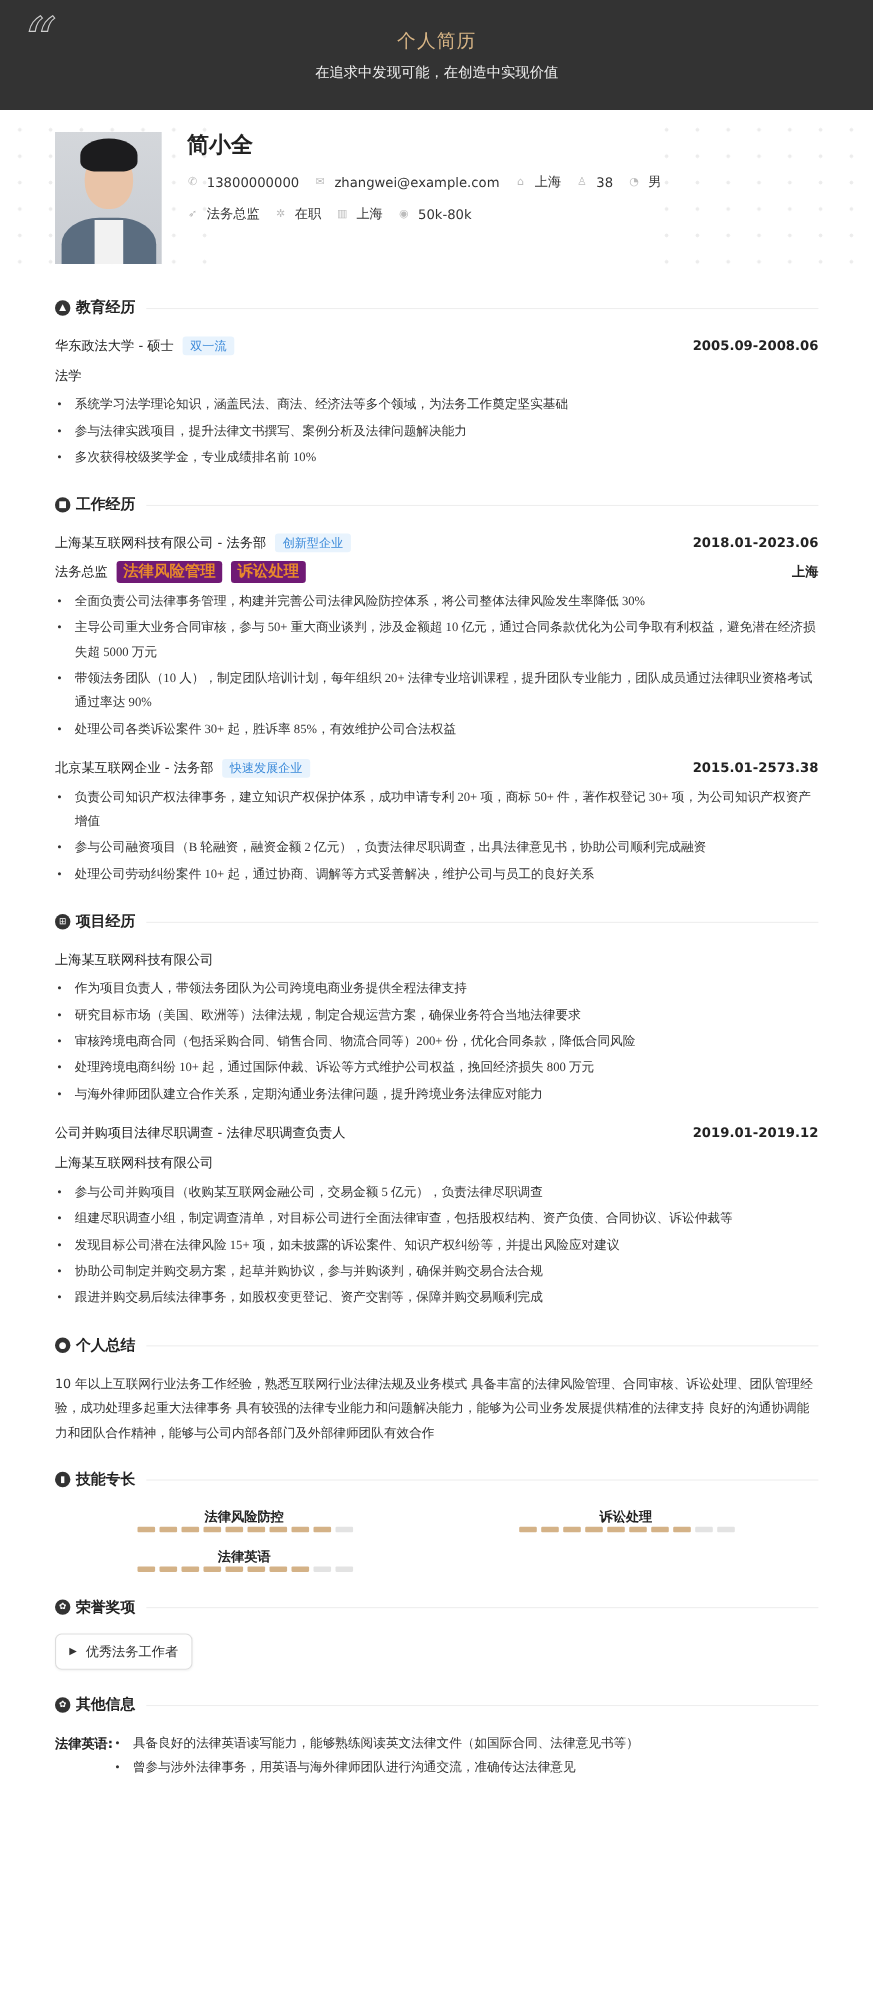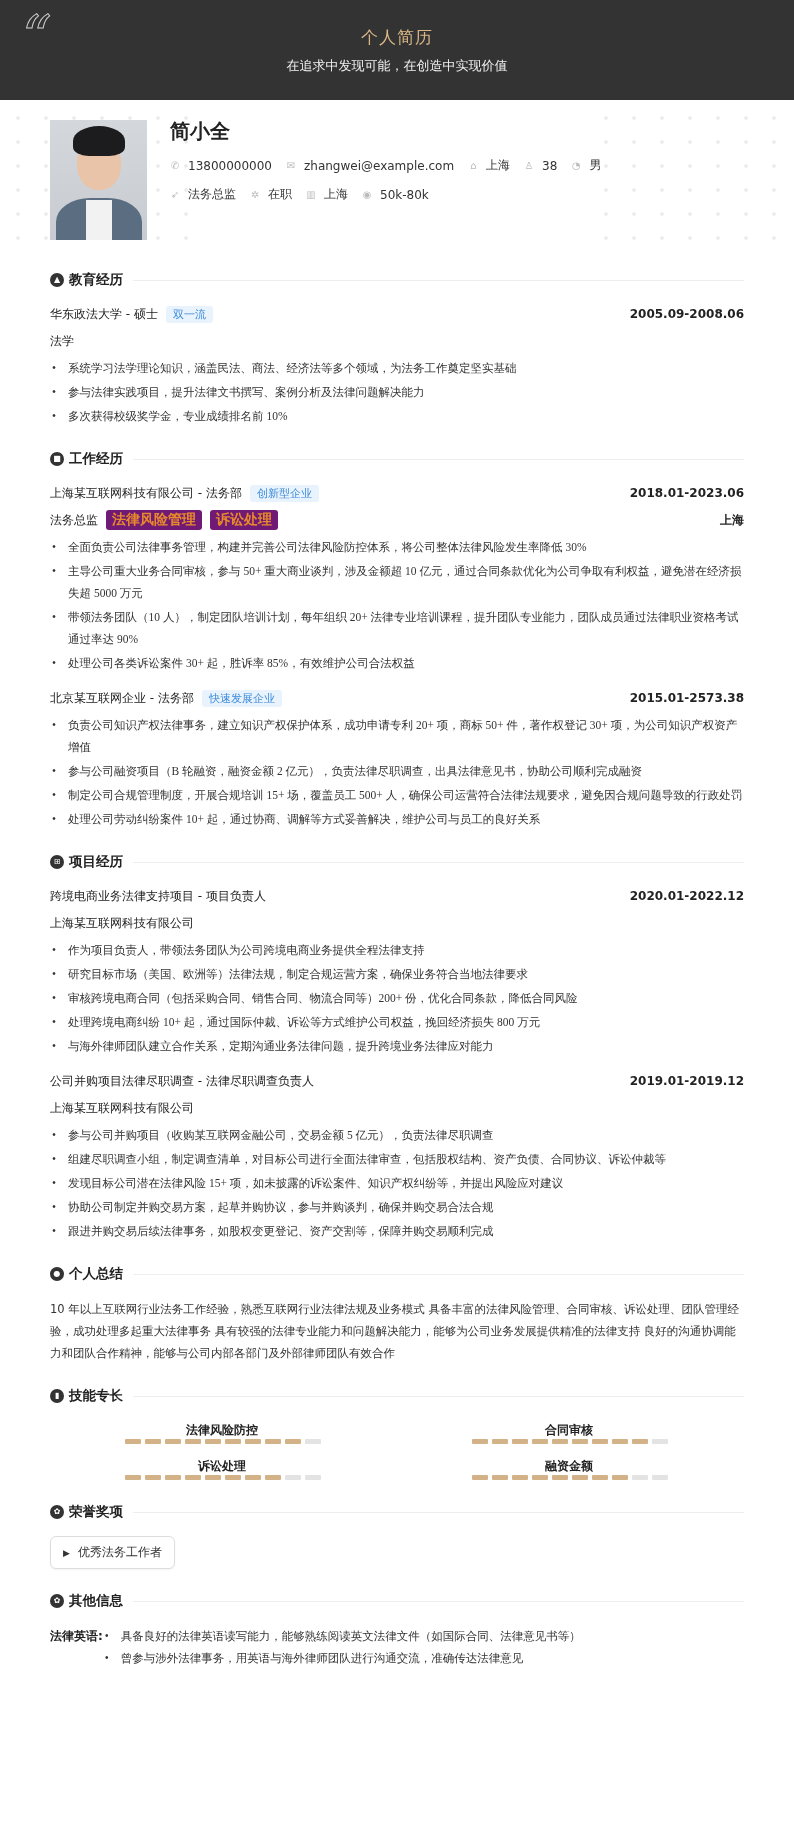--- a/index.html
+++ b/index.html
@@ -198,37 +198,32 @@
       <div class="row">
         <div class="left">
           <span class="e-title">北京某互联网企业 - 法务部</span>
           <span class="tag-blue">快速发展企业</span>
         </div>
         <span class="e-date">2015.01-2573.38</span>
       </div>
       <ul class="bullets">
         <li>负责公司知识产权法律事务，建立知识产权保护体系，成功申请专利 20+ 项，商标 50+ 件，著作权登记 30+ 项，为公司知识产权资产增值</li>
         <li>参与公司融资项目（B 轮融资，融资金额 2 亿元），负责法律尽职调查，出具法律意见书，协助公司顺利完成融资</li>
-        <li>制定公司合规管理制度，开展合规培训 15+ 场，覆盖员工 500+ 人，确保公司运营符合法律法规要求，避免因合规问题导致的行政处罚</li>
         <li>处理公司劳动纠纷案件 10+ 起，通过协商、调解等方式妥善解决，维护公司与员工的良好关系</li>
       </ul>
     </div>
   </div>
 
   <div class="section">
     <div class="sec-head">
       <span class="sec-icon">⊞</span>
       <span class="sec-title">项目经历</span>
       <span class="sec-line"></span>
     </div>
     <div class="entry">
-      <div class="row">
-        <span class="e-title">跨境电商业务法律支持项目 - 项目负责人</span>
-        <span class="e-date">2020.01-2022.12</span>
-      </div>
       <div class="row sub-row">
           <span class="e-title">上海某互联网科技有限公司</span>
         </div>
       <ul class="bullets">
         <li>作为项目负责人，带领法务团队为公司跨境电商业务提供全程法律支持</li>
         <li>研究目标市场（美国、欧洲等）法律法规，制定合规运营方案，确保业务符合当地法律要求</li>
         <li>审核跨境电商合同（包括采购合同、销售合同、物流合同等）200+ 份，优化合同条款，降低合同风险</li>
         <li>处理跨境电商纠纷 10+ 起，通过国际仲裁、诉讼等方式维护公司权益，挽回经济损失 800 万元</li>
         <li>与海外律师团队建立合作关系，定期沟通业务法律问题，提升跨境业务法律应对能力</li>
       </ul>
@@ -276,51 +271,36 @@
             <span class="on"></span>
             <span class="on"></span>
             <span class="on"></span>
             <span class="on"></span>
             <span class="on"></span>
             <span class="on"></span>
             <span class="off"></span>
           </span>
       </div>
       <div class="skill">
-        <span class="skill-name">合同审核</span>
-        <span class="bar">
-            <span class="on"></span>
-            <span class="on"></span>
-            <span class="on"></span>
-            <span class="on"></span>
-            <span class="on"></span>
-            <span class="on"></span>
-            <span class="on"></span>
-            <span class="on"></span>
-            <span class="on"></span>
-            <span class="off"></span>
-          </span>
-      </div>
-      <div class="skill">
         <span class="skill-name">诉讼处理</span>
         <span class="bar">
             <span class="on"></span>
             <span class="on"></span>
             <span class="on"></span>
             <span class="on"></span>
             <span class="on"></span>
             <span class="on"></span>
             <span class="on"></span>
             <span class="on"></span>
             <span class="off"></span>
             <span class="off"></span>
           </span>
       </div>
       <div class="skill">
-        <span class="skill-name">融资金额</span>
+        <span class="skill-name">法律英语</span>
         <span class="bar">
             <span class="on"></span>
             <span class="on"></span>
             <span class="on"></span>
             <span class="on"></span>
             <span class="on"></span>
             <span class="on"></span>
             <span class="on"></span>
             <span class="on"></span>
             <span class="off"></span>

